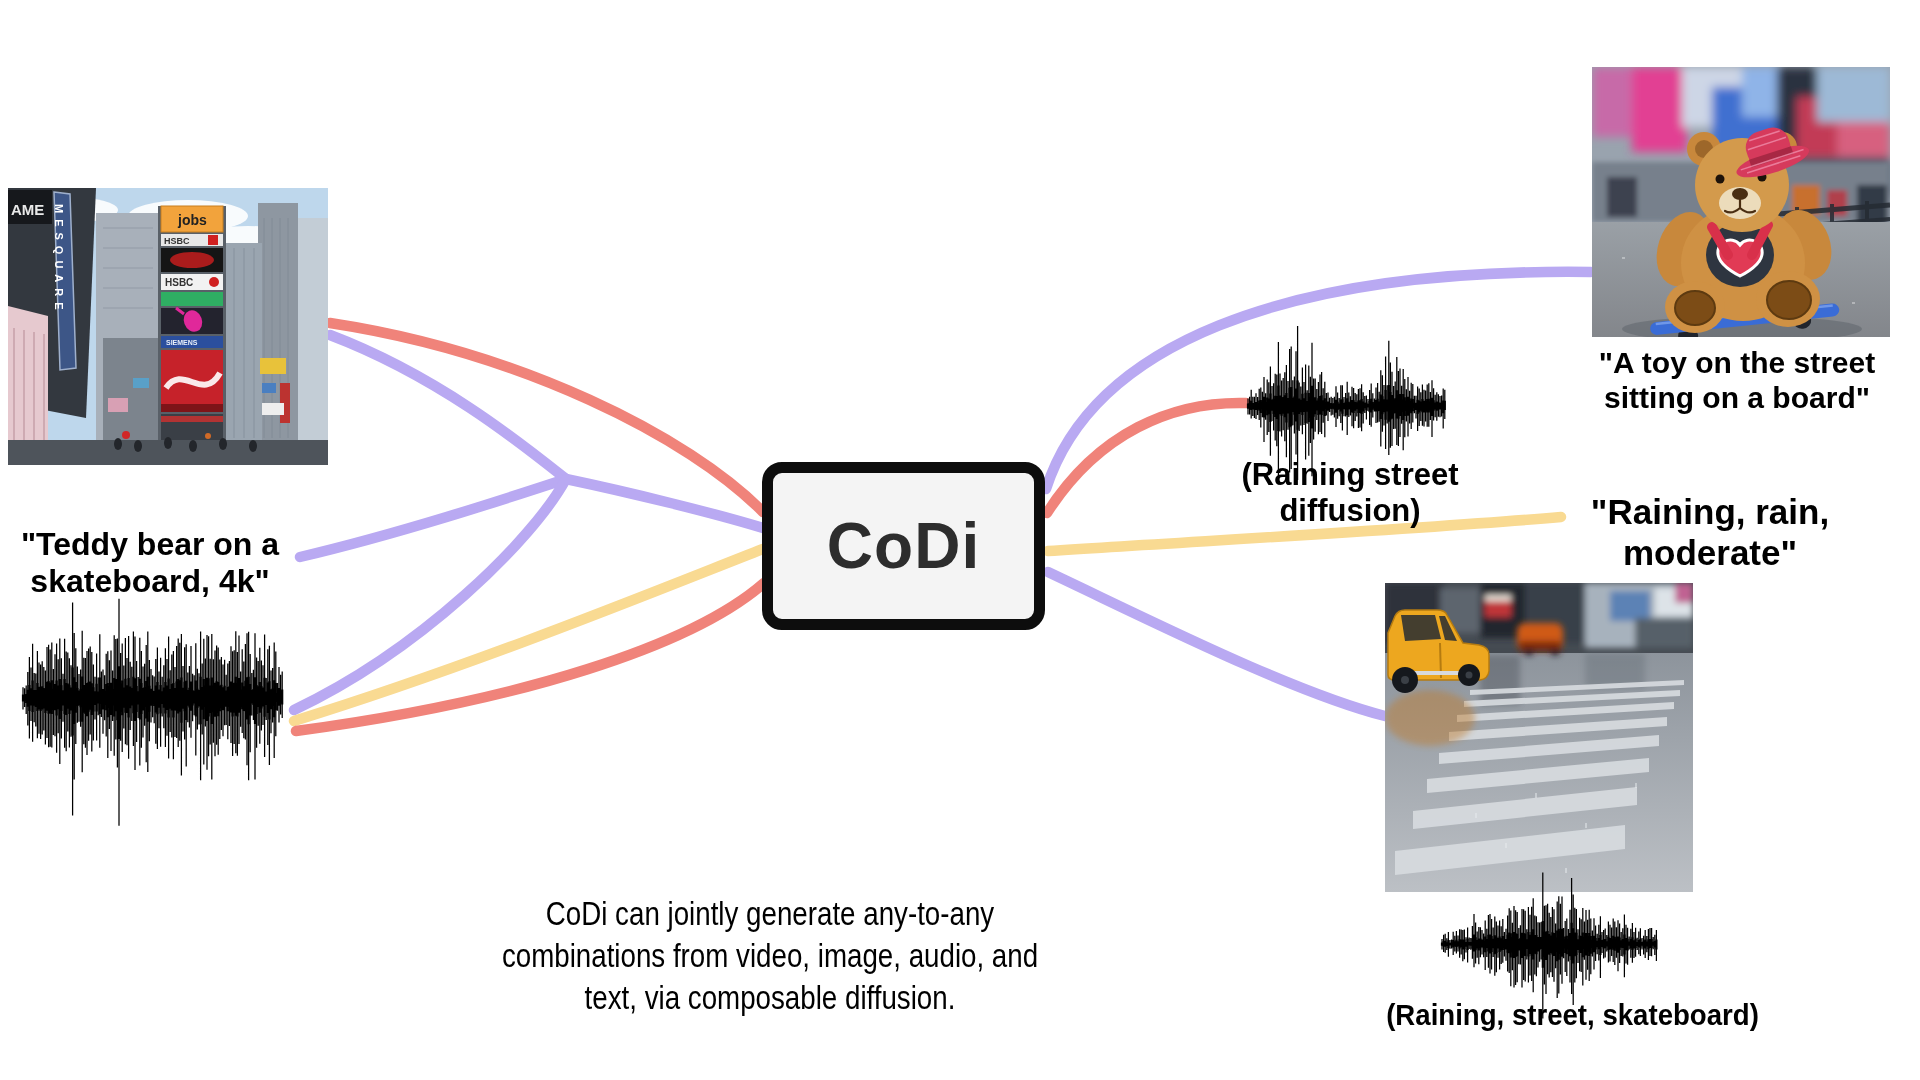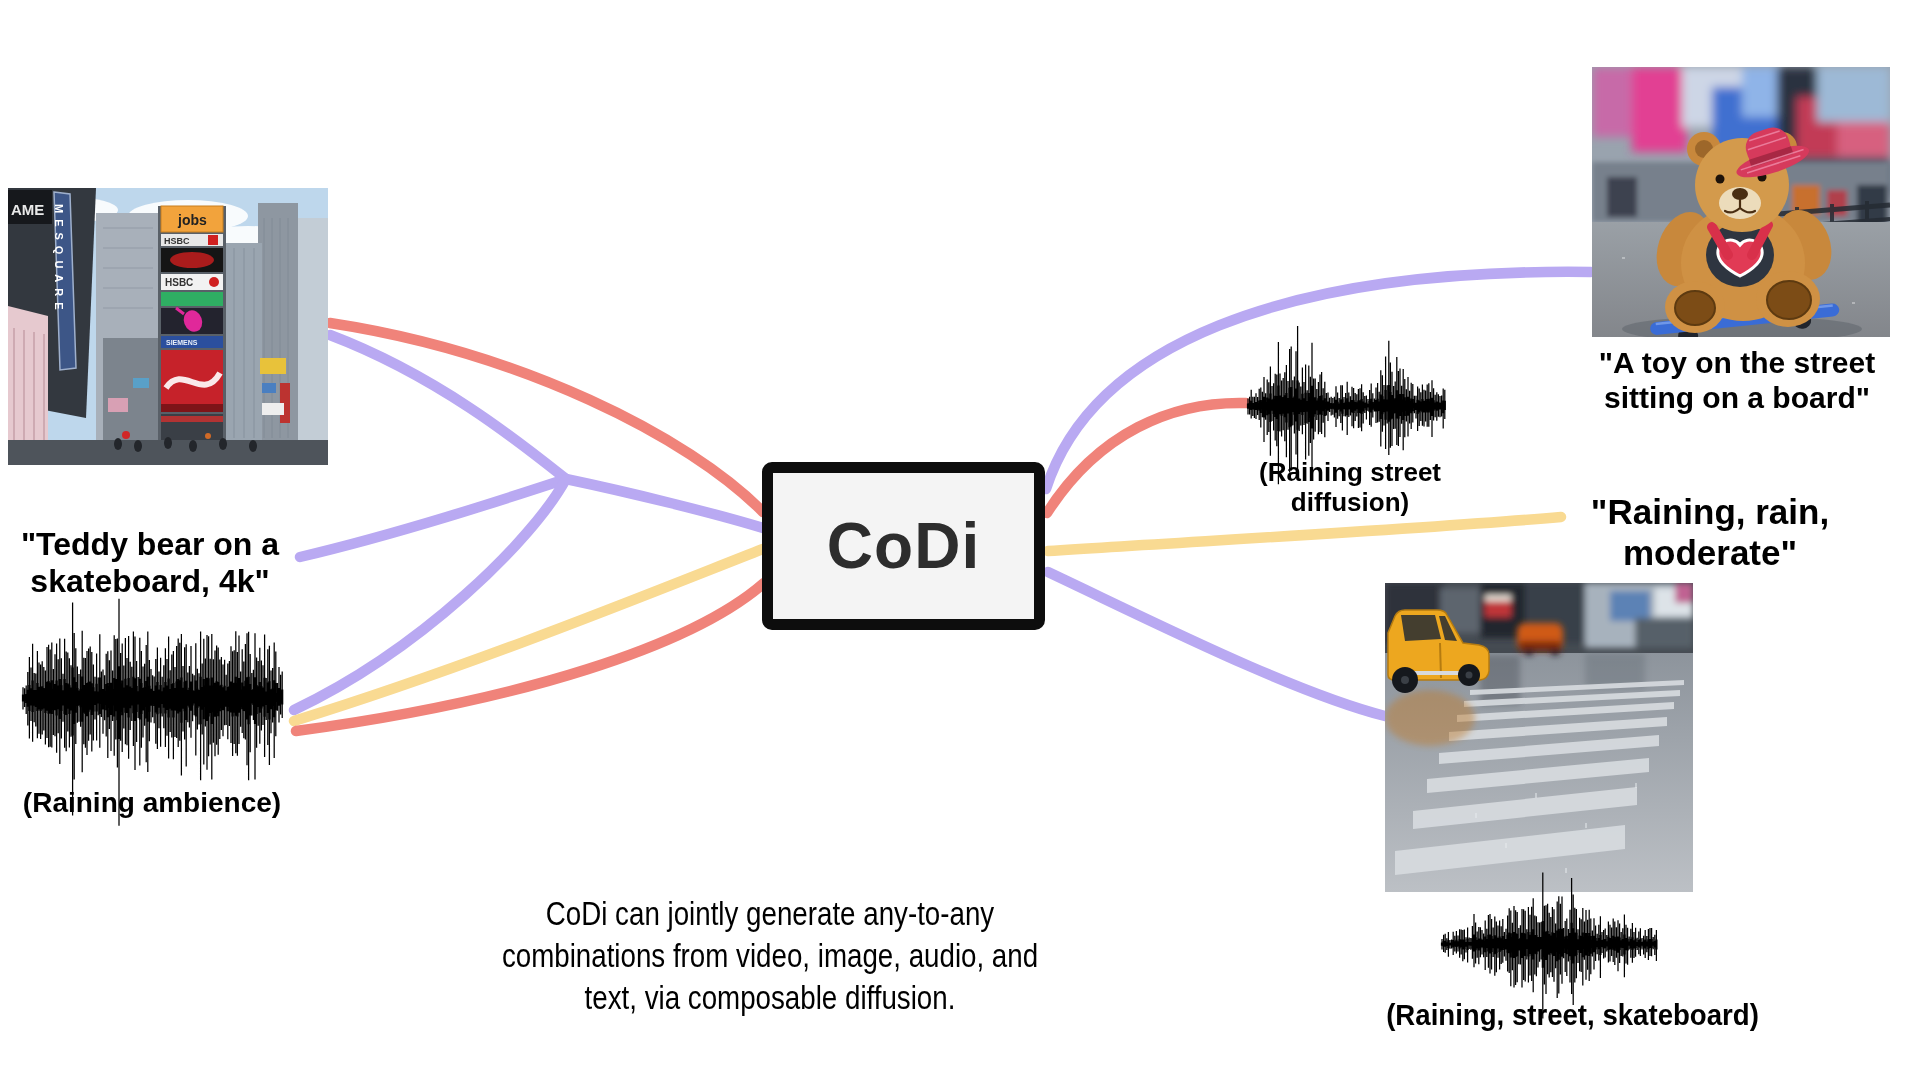--- a/index.html
+++ b/index.html
@@ -5,21 +5,21 @@
   html,body{margin:0;padding:0;background:#ffffff;}
   #stage{position:relative;width:1920px;height:1080px;background:#ffffff;overflow:hidden;
          font-family:"Liberation Sans",sans-serif;}
   #curves{position:absolute;left:0;top:0;width:1920px;height:1080px;}
   .photo{position:absolute;display:block;}
   .lbl{position:absolute;color:#000;font-weight:700;text-align:center;line-height:1.16;
        font-family:"Liberation Sans",sans-serif;}
   .wave{position:absolute;}
   .wave svg{overflow:visible;display:block;}
   #codi-box{position:absolute;left:762px;top:462px;width:283px;height:168px;background:#f4f4f4;
-            border:11px solid #0d0d0d;border-radius:10px;box-sizing:border-box;
+            border:11px solid #0d0d0d;border-radius:20px;box-sizing:border-box;
             display:flex;align-items:center;justify-content:center;}
   #codi-box span{font-size:64px;font-weight:700;color:#2d2d2d;letter-spacing:1px;}
   #footer{position:absolute;left:350px;top:893px;width:840px;text-align:center;
           font-size:33px;line-height:1.28;color:#000;font-weight:400;
           transform:scaleX(0.84);transform-origin:50% 0;}
   #lbl-video{transform:scaleX(0.92);transform-origin:50% 0;}
 </style>
 </head>
 <body>
 
@@ -134,23 +134,20 @@
     <div>"Teddy bear on a</div>
     <div>skateboard, 4k"</div>
   </div>
 
   <div class="wave" style="left:23px;top:622px;width:260px;height:152px;">
       <svg width="260" height="152">
         <path d="M0.0,65.3V87.4M1.6,66.2V85.0M3.2,63.6V91.9M4.8,50.1V103.6M6.4,35.0V116.4M8.0,45.6V99.0M9.6,21.7V119.8M11.2,51.1V100.3M12.8,51.4V104.6M14.4,29.1V116.3M16.0,40.6V111.7M17.6,42.5V117.0M19.2,39.3V112.4M20.8,45.0V108.6M22.4,48.6V122.5M24.0,25.0V116.1M25.6,22.7V125.2M27.2,27.4V124.8M28.8,20.6V125.6M30.4,47.0V112.9M32.0,32.3V114.3M33.6,21.6V130.7M35.2,37.3V111.3M36.8,16.5V141.9M38.4,36.2V116.4M40.0,51.7V99.8M41.6,16.8V125.7M43.2,29.4V129.3M44.8,30.4V109.5M46.4,36.2V125.6M48.0,43.3V114.8M49.6,-19.5V193.4M51.2,11.0V157.6M52.8,26.3V121.9M54.4,44.4V100.7M56.0,52.1V99.7M57.6,47.4V104.7M59.2,8.8V150.3M60.8,35.7V122.3M62.4,36.1V125.8M64.0,28.9V132.9M65.6,26.4V118.7M67.2,24.4V112.6M68.8,29.9V129.4M70.4,42.6V118.5M72.0,54.7V97.5M73.6,31.6V118.5M75.2,55.6V93.2M76.8,12.3V125.8M78.4,49.6V95.0M80.0,47.5V111.7M81.6,53.2V98.2M83.2,31.8V114.6M84.8,29.2V136.1M86.4,38.2V106.9M88.0,28.5V128.9M89.6,48.4V99.1M91.2,13.2V133.8M92.8,16.9V117.5M94.4,16.6V145.5M96.0,-23.2V203.7M97.6,30.9V118.8M99.2,21.5V130.0M100.8,43.4V106.4M102.4,16.0V122.3M104.0,36.0V123.3M105.6,13.9V136.8M107.2,39.7V108.1M108.8,44.8V99.1M110.4,9.4V123.9M112.0,14.5V148.0M113.6,38.9V119.9M115.2,54.9V95.9M116.8,15.7V143.6M118.4,28.9V125.8M120.0,44.4V115.4M121.6,41.7V103.8M123.2,23.0V140.3M124.8,9.4V150.0M126.4,38.0V119.2M128.0,47.1V100.4M129.6,53.3V95.3M131.2,54.4V101.2M132.8,36.9V121.7M134.4,25.6V127.1M136.0,49.4V106.2M137.6,35.7V124.7M139.2,54.7V94.6M140.8,43.2V106.3M142.4,26.3V124.9M144.0,37.0V113.7M145.6,14.6V136.5M147.2,48.2V109.9M148.8,32.5V115.4M150.4,28.9V137.2M152.0,45.0V115.0M153.6,24.0V116.0M155.2,16.4V124.9M156.8,20.8V118.8M158.4,11.9V153.5M160.0,43.9V109.5M161.6,25.2V117.6M163.2,22.3V144.4M164.8,50.6V100.2M166.4,44.0V105.4M168.0,24.0V115.8M169.6,51.8V99.2M171.2,53.3V93.2M172.8,21.2V133.5M174.4,46.8V107.5M176.0,51.2V102.6M177.6,9.4V158.2M179.2,41.5V112.6M180.8,16.8V142.5M182.4,36.5V104.5M184.0,13.0V147.7M185.6,14.2V134.3M187.2,36.8V122.6M188.8,12.0V157.5M190.4,37.2V120.7M192.0,28.4V134.3M193.6,23.4V122.8M195.2,25.6V132.8M196.8,37.4V117.1M198.4,34.9V108.0M200.0,42.5V114.2M201.6,37.7V103.2M203.2,52.8V103.1M204.8,41.4V117.3M206.4,39.1V103.9M208.0,24.2V121.1M209.6,29.3V134.0M211.2,28.2V121.9M212.8,9.3V131.2M214.4,29.9V133.8M216.0,13.4V122.0M217.6,49.5V104.7M219.2,27.3V110.9M220.8,39.6V116.3M222.4,22.0V117.5M224.0,11.3V143.3M225.6,9.7V158.2M227.2,32.1V130.2M228.8,51.0V93.6M230.4,47.8V98.0M232.0,11.2V157.4M233.6,35.4V125.8M235.2,39.0V103.8M236.8,25.7V121.8M238.4,38.4V108.4M240.0,43.2V102.9M241.6,12.5V134.9M243.2,55.9V97.9M244.8,27.2V123.0M246.4,23.7V143.0M248.0,48.4V111.3M249.6,46.1V100.4M251.2,20.5V135.9M252.8,29.5V114.3M254.4,60.9V88.8M256.0,45.0V100.5M257.6,52.8V92.6M259.2,49.5V96.1" stroke="#000000" stroke-width="1.25" fill="none"></path>
         <path d="M0.0,72.6V79.6M1.6,72.9V78.9M3.2,72.0V81.1M4.8,67.7V84.8M6.4,62.9V88.9M8.0,66.3V83.4M9.6,58.6V90.0M11.2,68.0V83.8M12.8,68.1V85.1M14.4,61.0V88.9M16.0,64.7V87.4M17.6,65.3V89.1M19.2,64.3V87.6M20.8,66.1V86.4M22.4,67.2V90.9M24.0,59.7V88.8M25.6,58.9V91.7M27.2,60.4V91.6M28.8,58.3V91.9M30.4,66.7V87.8M32.0,62.0V88.3M33.6,58.6V93.5M35.2,63.6V87.3M36.8,57.0V97.1M38.4,63.3V88.9M40.0,68.2V83.6M41.6,57.0V91.9M43.2,61.1V93.1M44.8,61.4V86.7M46.4,63.3V91.9M48.0,65.5V88.4M49.6,45.5V113.6M51.2,55.2V102.1M52.8,60.1V90.7M54.4,65.9V83.9M56.0,68.4V83.6M57.6,66.9V85.2M59.2,54.5V99.8M60.8,63.1V90.8M62.4,63.2V91.9M64.0,60.9V94.2M65.6,60.1V89.7M67.2,59.5V87.7M68.8,61.3V93.1M70.4,65.3V89.6M72.0,69.2V82.9M73.6,61.8V89.6M75.2,69.5V81.5M76.8,55.6V91.9M78.4,67.5V82.1M80.0,66.9V87.4M81.6,68.7V83.1M83.2,61.9V88.3M84.8,61.0V95.2M86.4,63.9V85.9M88.0,60.8V92.9M89.6,67.2V83.4M91.2,55.9V94.5M92.8,57.1V89.3M94.4,57.0V98.2M96.0,44.3V116.9M97.6,61.6V89.7M99.2,58.5V93.3M100.8,65.6V85.7M102.4,56.8V90.8M104.0,63.2V91.1M105.6,56.1V95.4M107.2,64.4V86.3M108.8,66.0V83.4M110.4,54.7V91.3M112.0,56.3V99.0M113.6,64.1V90.0M115.2,69.2V82.4M116.8,56.7V97.6M118.4,60.9V91.9M120.0,65.9V88.6M121.6,65.0V84.9M123.2,59.0V96.6M124.8,54.7V99.7M126.4,63.8V89.8M128.0,66.8V83.8M129.6,68.7V82.2M131.2,69.1V84.1M132.8,63.5V90.6M134.4,59.9V92.3M136.0,67.5V85.7M137.6,63.1V91.6M139.2,69.2V81.9M140.8,65.5V85.7M142.4,60.1V91.6M144.0,63.5V88.1M145.6,56.4V95.4M147.2,67.1V86.8M148.8,62.1V88.6M150.4,60.9V95.6M152.0,66.1V88.5M153.6,59.4V88.8M155.2,56.9V91.6M156.8,58.3V89.7M158.4,55.5V100.8M160.0,65.7V86.7M161.6,59.7V89.3M163.2,58.8V97.9M164.8,67.9V83.8M166.4,65.8V85.4M168.0,59.4V88.8M169.6,68.2V83.4M171.2,68.7V81.5M172.8,58.5V94.4M174.4,66.7V86.1M176.0,68.1V84.5M177.6,54.7V102.3M179.2,65.0V87.7M180.8,57.1V97.3M182.4,63.4V85.1M184.0,55.8V99.0M185.6,56.2V94.6M187.2,63.5V90.9M188.8,55.5V102.1M190.4,63.6V90.3M192.0,60.8V94.7M193.6,59.2V91.0M195.2,59.9V94.2M196.8,63.6V89.2M198.4,62.8V86.3M200.0,65.3V88.2M201.6,63.8V84.7M203.2,68.6V84.7M204.8,64.9V89.2M206.4,64.2V84.9M208.0,59.4V90.4M209.6,61.0V94.5M211.2,60.7V90.7M212.8,54.7V93.7M214.4,61.3V94.5M216.0,56.0V90.7M217.6,67.5V85.2M219.2,60.4V87.2M220.8,64.3V88.9M222.4,58.7V89.3M224.0,55.3V97.5M225.6,54.8V102.3M227.2,61.9V93.4M228.8,68.0V81.6M230.4,67.0V83.0M232.0,55.3V102.1M233.6,63.0V91.9M235.2,64.2V84.9M236.8,59.9V90.7M238.4,64.0V86.4M240.0,65.5V84.6M241.6,55.7V94.8M243.2,69.6V83.0M244.8,60.4V91.0M246.4,59.3V97.5M248.0,67.2V87.3M249.6,66.4V83.8M251.2,58.2V95.2M252.8,61.1V88.3M254.4,71.2V80.1M256.0,66.1V83.8M257.6,68.6V81.3M259.2,67.5V82.4" stroke="#000000" stroke-width="2.2" fill="none"></path>
       </svg>
     </div>
-  <div class="lbl" style="left:12px;top:787px;width:280px;font-size:28px;">
-    <div>(Raining ambience)</div>
-  </div>
 
   <svg class="photo" style="left:1592px;top:67px;" width="298" height="270" viewBox="0 0 298 270">
     <defs>
       <filter id="f1" x="-30%" y="-30%" width="160%" height="160%">
           <feGaussianBlur stdDeviation="5"></feGaussianBlur>
         </filter>
       <filter id="f2" x="-30%" y="-30%" width="160%" height="160%">
           <feGaussianBlur stdDeviation="2.5"></feGaussianBlur>
         </filter>
       <linearGradient id="g1" x1="0" y1="0" x2="0" y2="1">
@@ -245,21 +242,21 @@
     <div>"A toy on the street</div>
     <div>sitting on a board"</div>
   </div>
 
   <div class="wave" style="left:1248px;top:333px;width:198px;height:146px;">
       <svg width="198" height="146">
         <path d="M0.0,65.5V81.5M1.6,63.7V81.5M3.2,56.7V85.6M4.8,63.8V83.0M6.4,63.7V84.9M8.0,60.2V85.9M9.6,63.9V82.1M11.2,55.7V86.9M12.8,54.4V94.6M14.4,58.8V84.3M16.0,44.0V108.9M17.6,60.2V86.8M19.2,46.5V101.9M20.8,49.2V98.9M22.4,33.5V122.7M24.0,53.0V87.9M25.6,50.2V97.6M27.2,40.7V107.4M28.8,41.6V113.2M30.4,9.1V151.2M32.0,40.5V98.5M33.6,47.5V103.6M35.2,45.0V97.3M36.8,39.3V108.2M38.4,32.0V124.2M40.0,47.9V96.7M41.6,16.1V139.5M43.2,13.6V136.0M44.8,47.2V92.2M46.4,43.4V100.5M48.0,18.3V121.4M49.6,-6.9V147.1M51.2,49.4V98.1M52.8,53.5V92.4M54.4,34.6V101.3M56.0,49.0V92.1M57.6,31.6V126.4M59.2,57.3V90.8M60.8,32.6V122.7M62.4,43.8V109.9M64.0,9.8V143.2M65.6,45.6V106.4M67.2,45.6V98.8M68.8,56.1V87.1M70.4,48.9V101.3M72.0,41.5V99.1M73.6,39.1V100.9M75.2,55.3V89.7M76.8,48.8V104.3M78.4,60.0V82.4M80.0,59.4V87.9M81.6,64.8V79.0M83.2,63.8V82.6M84.8,65.0V81.7M86.4,63.8V84.4M88.0,53.2V94.0M89.6,59.5V85.8M91.2,65.0V83.3M92.8,52.3V89.9M94.4,52.2V97.4M96.0,64.1V83.2M97.6,59.9V83.5M99.2,48.7V102.0M100.8,59.5V84.0M102.4,63.3V82.4M104.0,53.8V93.3M105.6,54.9V95.3M107.2,60.1V87.9M108.8,61.2V83.5M110.4,56.1V94.9M112.0,55.3V94.6M113.6,51.2V98.3M115.2,59.2V90.5M116.8,63.1V80.0M118.4,62.4V86.5M120.0,66.1V77.9M121.6,57.0V92.0M123.2,50.6V93.7M124.8,60.2V84.4M126.4,65.5V78.5M128.0,54.6V89.9M129.6,50.1V89.4M131.2,58.7V88.8M132.8,37.2V113.5M134.4,42.3V98.7M136.0,52.1V92.5M137.6,23.4V115.9M139.2,52.3V90.4M140.8,7.7V122.1M142.4,29.5V114.8M144.0,38.8V112.9M145.6,53.1V96.1M147.2,48.6V95.7M148.8,24.1V112.1M150.4,37.9V112.9M152.0,35.6V104.0M153.6,52.8V90.7M155.2,35.9V117.2M156.8,45.9V104.2M158.4,56.2V88.5M160.0,44.0V103.5M161.6,57.7V90.4M163.2,49.8V95.9M164.8,51.1V89.4M166.4,62.7V80.2M168.0,62.7V85.6M169.6,53.4V98.0M171.2,55.5V93.1M172.8,59.3V88.0M174.4,51.5V92.7M176.0,56.7V93.6M177.6,57.6V88.5M179.2,51.4V93.7M180.8,50.3V93.8M182.4,58.9V87.1M184.0,47.3V104.0M185.6,55.2V87.5M187.2,61.8V84.3M188.8,59.3V87.8M190.4,61.2V83.7M192.0,63.1V84.2M193.6,62.4V83.5M195.2,55.4V95.4M196.8,56.7V85.9" stroke="#000000" stroke-width="1.25" fill="none"></path>
         <path d="M0.0,70.6V75.7M1.6,70.0V75.7M3.2,67.8V77.0M4.8,70.1V76.2M6.4,70.0V76.8M8.0,68.9V77.1M9.6,70.1V75.9M11.2,67.5V77.5M12.8,67.1V79.9M14.4,68.5V76.6M16.0,63.7V84.5M17.6,68.9V77.4M19.2,64.5V82.3M20.8,65.4V81.3M22.4,60.4V88.9M24.0,66.6V77.8M25.6,65.7V80.9M27.2,62.7V84.0M28.8,62.9V85.9M30.4,52.6V98.0M32.0,62.6V81.2M33.6,64.8V82.8M35.2,64.0V80.8M36.8,62.2V84.3M38.4,59.9V89.4M40.0,65.0V80.6M41.6,54.8V94.3M43.2,54.0V93.2M44.8,64.7V79.1M46.4,63.5V81.8M48.0,55.5V88.5M49.6,47.4V96.7M51.2,65.4V81.0M52.8,66.8V79.2M54.4,60.7V82.0M56.0,65.3V79.1M57.6,59.8V90.1M59.2,68.0V78.7M60.8,60.1V88.9M62.4,63.7V84.8M64.0,52.8V95.5M65.6,64.2V83.7M67.2,64.2V81.2M68.8,67.6V77.5M70.4,65.3V82.1M72.0,62.9V81.3M73.6,62.2V81.9M75.2,67.3V78.3M76.8,65.2V83.0M78.4,68.8V76.0M80.0,68.6V77.8M81.6,70.4V74.9M83.2,70.1V76.1M84.8,70.4V75.8M86.4,70.0V76.6M88.0,66.7V79.7M89.6,68.7V77.1M91.2,70.4V76.3M92.8,66.4V78.4M94.4,66.3V80.8M96.0,70.1V76.3M97.6,68.8V76.4M99.2,65.2V82.3M100.8,68.7V76.5M102.4,69.9V76.0M104.0,66.9V79.5M105.6,67.2V80.1M107.2,68.9V77.8M108.8,69.2V76.3M110.4,67.6V80.0M112.0,67.3V79.9M113.6,66.0V81.1M115.2,68.6V78.6M116.8,69.8V75.2M118.4,69.6V77.3M120.0,70.8V74.6M121.6,67.9V79.1M123.2,65.8V79.6M124.8,68.9V76.7M126.4,70.6V74.8M128.0,67.1V78.4M129.6,65.7V78.2M131.2,68.4V78.1M132.8,61.5V86.0M134.4,63.2V81.2M136.0,66.3V79.2M137.6,57.1V86.7M139.2,66.4V78.6M140.8,52.1V88.7M142.4,59.1V86.4M144.0,62.1V85.8M145.6,66.6V80.4M147.2,65.2V80.3M148.8,57.3V85.5M150.4,61.8V85.8M152.0,61.0V82.9M153.6,66.5V78.7M155.2,61.1V87.1M156.8,64.3V83.0M158.4,67.6V78.0M160.0,63.7V82.7M161.6,68.1V78.6M163.2,65.6V80.3M164.8,66.0V78.2M166.4,69.7V75.3M168.0,69.7V77.0M169.6,66.7V81.0M171.2,67.4V79.4M172.8,68.6V77.8M174.4,66.1V79.3M176.0,67.8V79.6M177.6,68.1V78.0M179.2,66.1V79.6M180.8,65.7V79.6M182.4,68.5V77.5M184.0,64.8V82.9M185.6,67.3V77.7M187.2,69.4V76.6M188.8,68.6V77.7M190.4,69.2V76.4M192.0,69.8V76.6M193.6,69.6V76.4M195.2,67.4V80.2M196.8,67.8V77.1" stroke="#000000" stroke-width="2.2" fill="none"></path>
       </svg>
     </div>
-  <div class="lbl" style="left:1230px;top:457px;width:240px;font-size:26px;">
+  <div class="lbl" style="left:1230px;top:457px;width:240px;font-size:31px;">
     <div>(Raining street</div>
     <div>diffusion)</div>
   </div>
 
   <div class="lbl" style="left:1540px;top:492px;width:340px;font-size:35px;">
     <div>"Raining, rain,</div>
     <div>moderate"</div>
   </div>
 
   <svg class="photo" style="left:1385px;top:583px;" width="308" height="309" viewBox="0 0 308 309">

